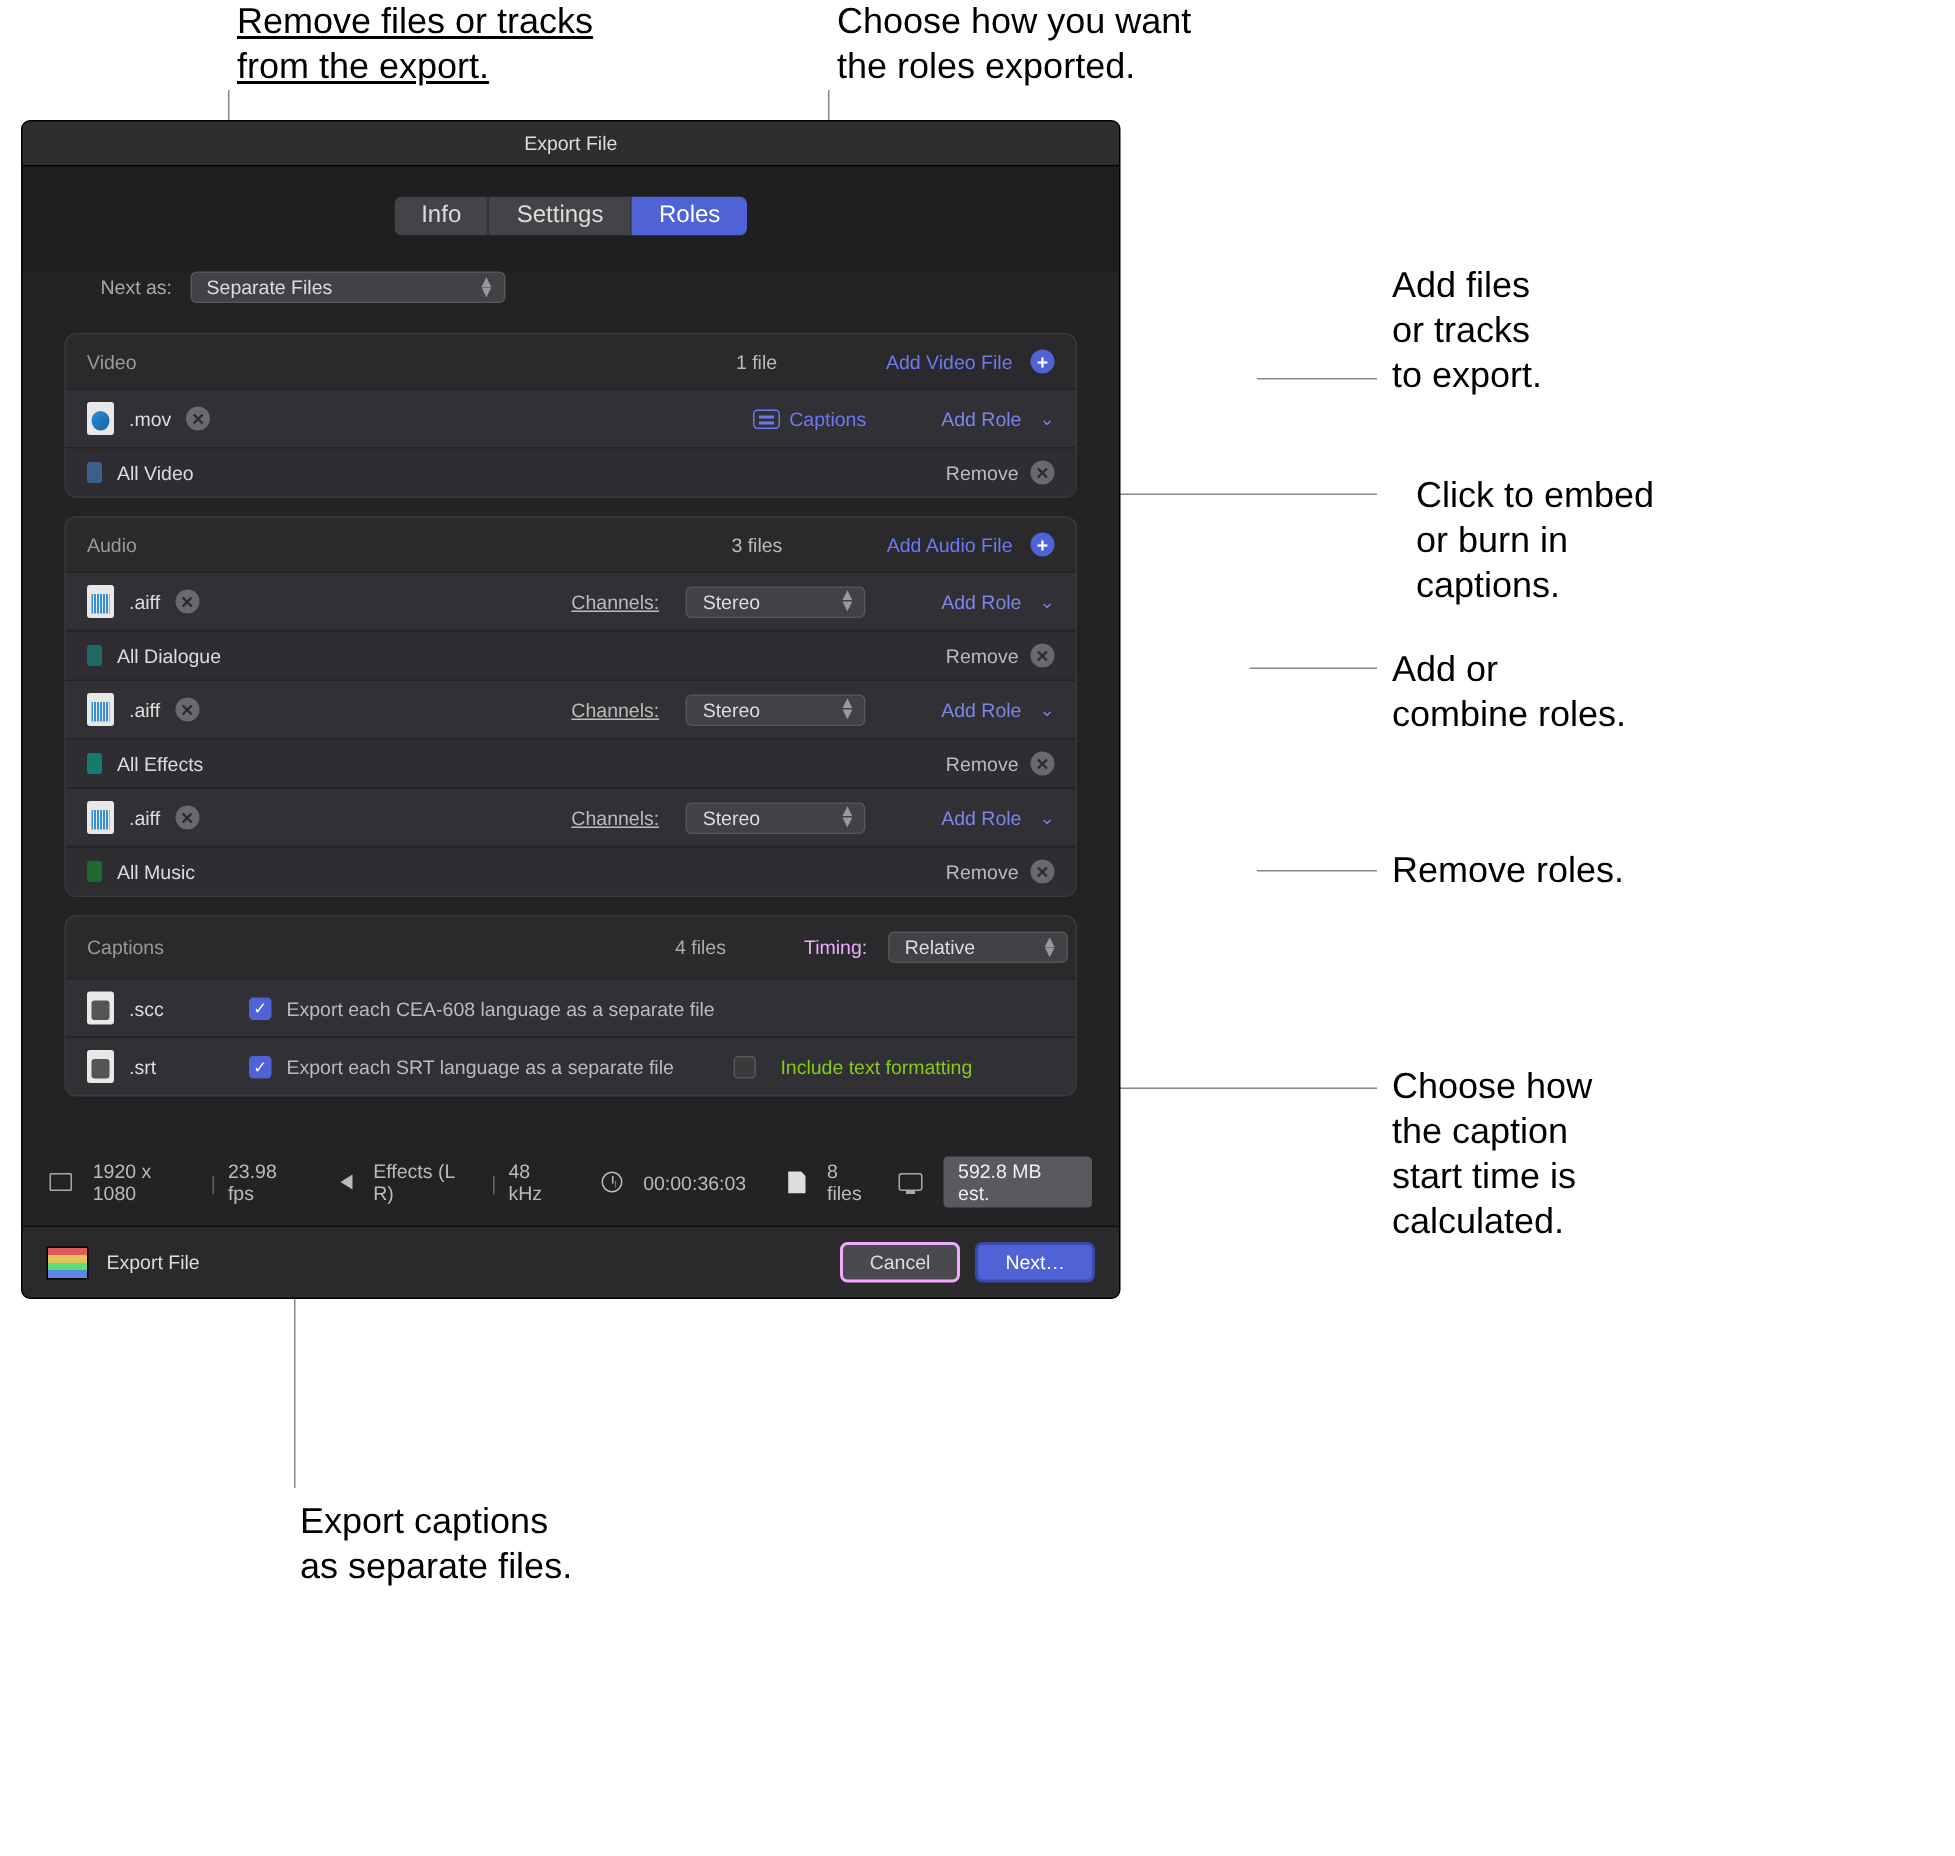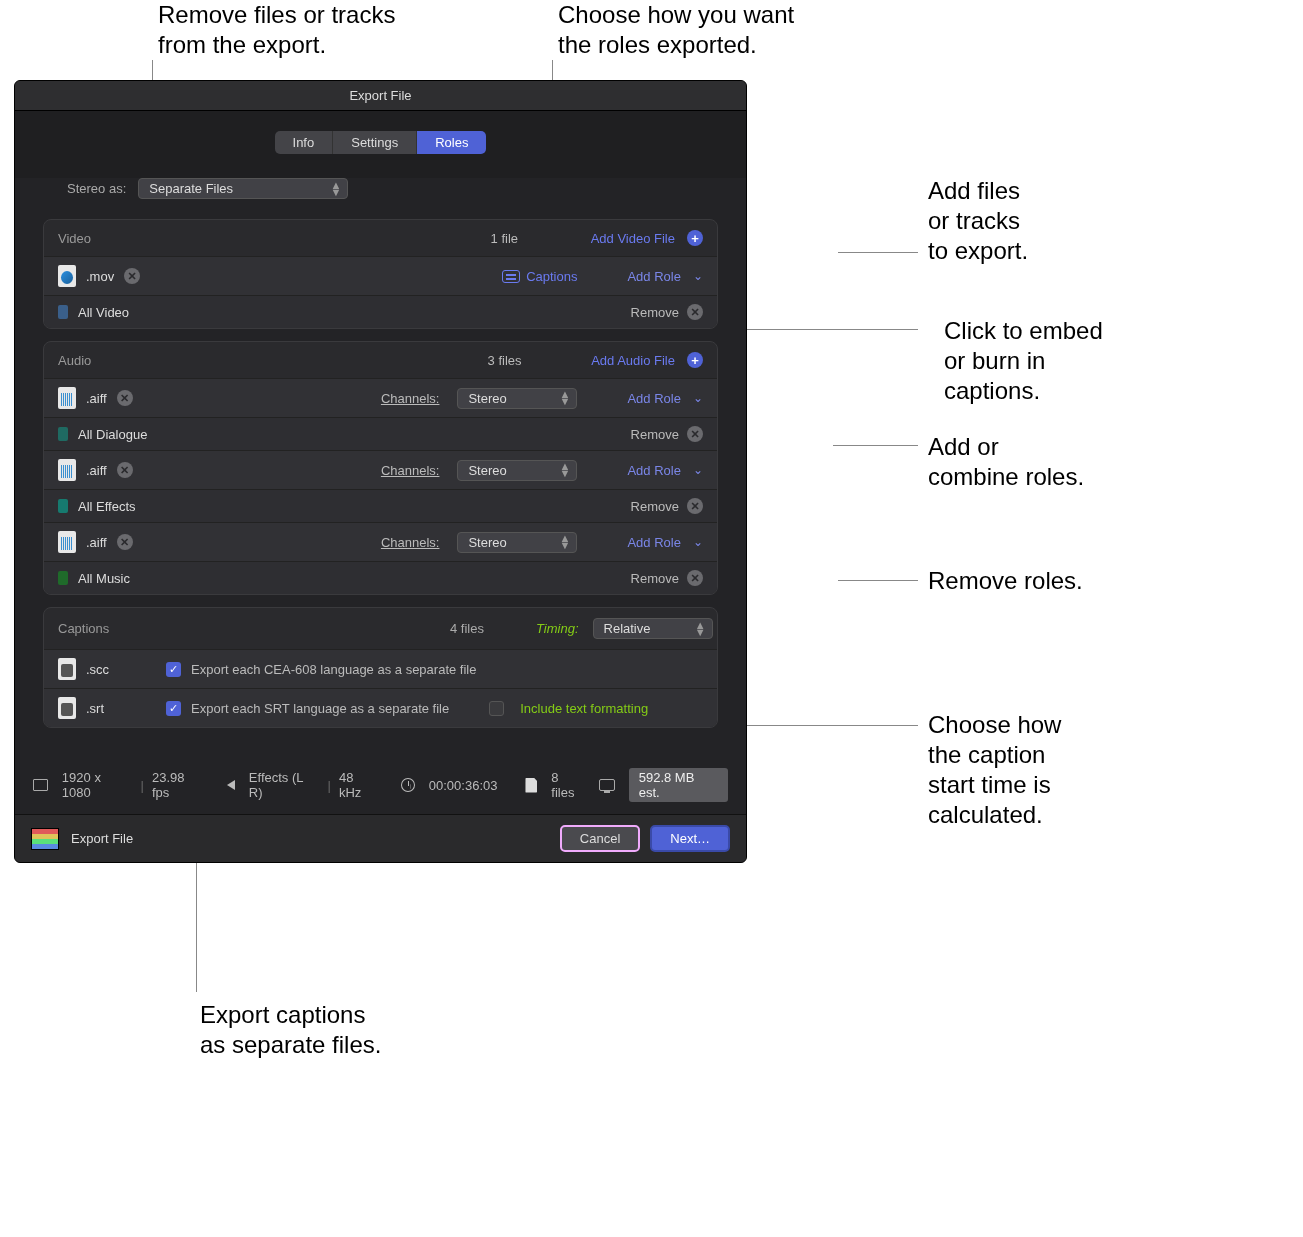--- a/index.html
+++ b/index.html
@@ -51,21 +51,21 @@
   }
   .seg {
     display:flex;
     border-radius:5px;
     overflow:hidden;
   }
   .seg > div {
     padding:4px 18px;
     background:#444448;
     color:#ddd;
-    font-size:13px;
+    font-size:16px;
     cursor:pointer;
   }
   .seg > div + div { border-left:1px solid #333; }
   .seg > div.active { background:#4f62d6; color:#fff; }
 
   .body { padding: 0 28px 16px; background:#232326; }
   .roles-as {
     display:flex; align-items:center; gap:12px;
     padding: 0 0 20px 24px;
     color:#aaa;
@@ -165,21 +165,21 @@
     color:#bbb; display:flex; align-items:center; gap:8px;
   }
 
   .cap-sec-head {
     display:flex; align-items:center;
     padding:10px 14px;
     color:#aaa; gap:14px;
   }
   .cap-sec-head .title { flex:0 0 340px; color:#999;}
   .cap-sec-head .count { flex:0 0 110px; text-align:center; }
-  .cap-sec-head .timing-lbl { color:#84cc16;font-style:italic; }
+  .cap-sec-head .timing-lbl { color:#f0abfc; }
   .checkbox {
     width:15px; height:15px; border-radius:3px;
     background:#4f62d6; display:inline-flex; align-items:center; justify-content:center;
     color:#fff; font-size:11px;
   }
   .checkbox.off { background:#3a3a3d; border:1px solid #555; }
   .cap-row-lbl { color:#bbb; }
   .cap-inc { color:#84cc16; display:flex; align-items:center; gap:16px; margin-left:30px;}
 
   .statusbar {
@@ -229,21 +229,21 @@
   .mini-frame {
     width:15px;height:12px;border:1.5px solid #aaa;border-radius:1px;
   }
   .mini-speaker{ width:0;height:0;border-top:5px solid transparent;border-bottom:5px solid transparent;border-right:8px solid #bbb; }
   .mini-clock{ width:14px;height:14px;border:1.5px solid #bbb;border-radius:50%;position:relative;}
   .mini-clock::after{content:"";position:absolute;left:6px;top:2px;width:1.5px;height:5px;background:#bbb;box-shadow:2px 3px 0 -0.3px #bbb;}
 </style>
 </head>
 <body>
 
-<div class="callout" style="left:158px; top:0px; white-space:pre;">Remove files or tracks
+<div class="callout" style="left:158px; top:0px; white-space:pre;text-decoration:underline;">Remove files or tracks
 from the export.</div>
 <div class="callout" style="left:558px; top:0px; white-space:pre;">Choose how you want
 the roles exported.</div>
 <div class="callout" style="left:928px; top:176px; white-space:pre;">Add files
 or tracks
 to export.</div>
 <div class="callout" style="left:928px; top:316px; white-space:pre;margin-left:16px;">Click to embed
 or burn in
 captions.</div>
 <div class="callout" style="left:928px; top:432px; white-space:pre;">Add or
@@ -273,21 +273,21 @@
   <div class="segmented">
     <div class="seg">
       <div>Info</div>
       <div>Settings</div>
       <div class="active">Roles</div>
     </div>
   </div>
 
   <div class="body">
     <div class="roles-as">
-      <span>Stereo as:</span>
+      <span>Next as:</span>
       <div class="popup">
         <span>Separate Files</span>
         <span class="stepper">▲<br>▼</span>
       </div>
     </div>
 
     <div class="section">
       <div class="sec-head">
         <div class="title">Video</div>
         <div class="count">1 file</div>

